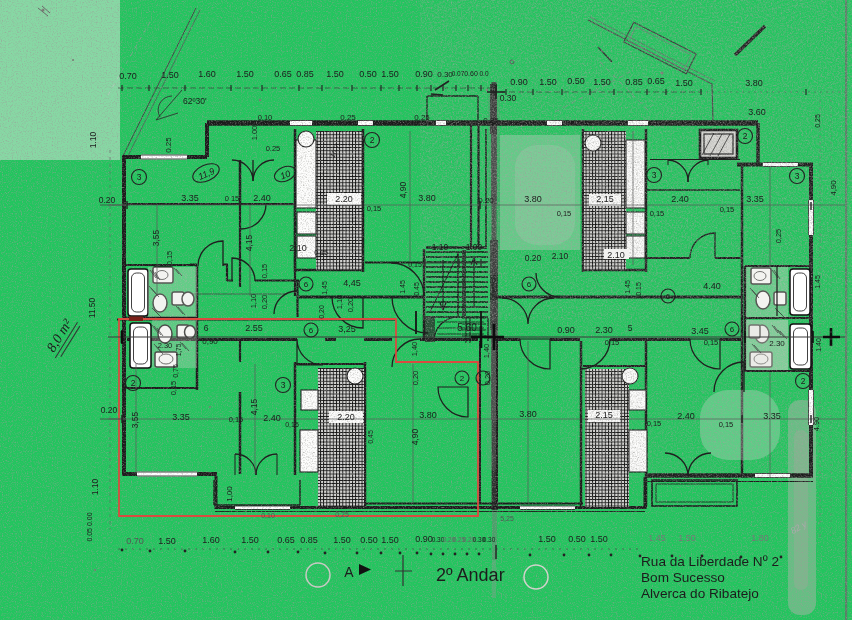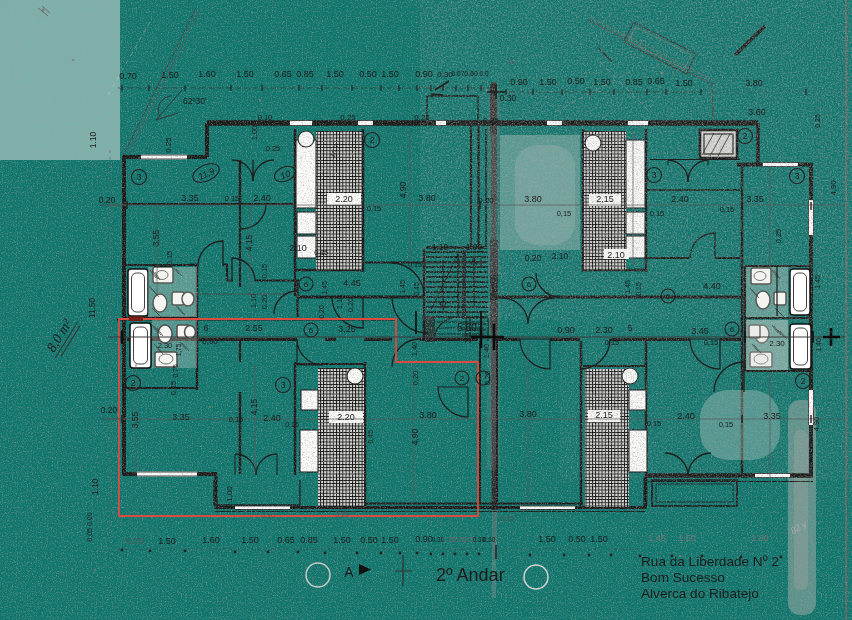--- a/index.html
+++ b/index.html
@@ -1,16 +1,16 @@
 <!DOCTYPE html>
 <html><head>
 <meta charset="utf-8">
 <style>
   html,body{margin:0;padding:0;background:#fff;}
-  #page{position:relative;width:852px;height:620px;background:#0f766e;overflow:hidden;
+  #page{position:relative;width:852px;height:620px;background:#22c55e;overflow:hidden;
         font-family:"Liberation Sans",sans-serif;}
   svg{position:absolute;left:0;top:0;}
   .t{font-family:"Liberation Sans",sans-serif;fill:#1c1c1c;}
 </style>
 </head>
 <body>
 <div id="page">
 <svg width="852" height="620" viewBox="0 0 852 620">
 <defs>
   <filter id="grain" x="0" y="0" width="100%" height="100%">

